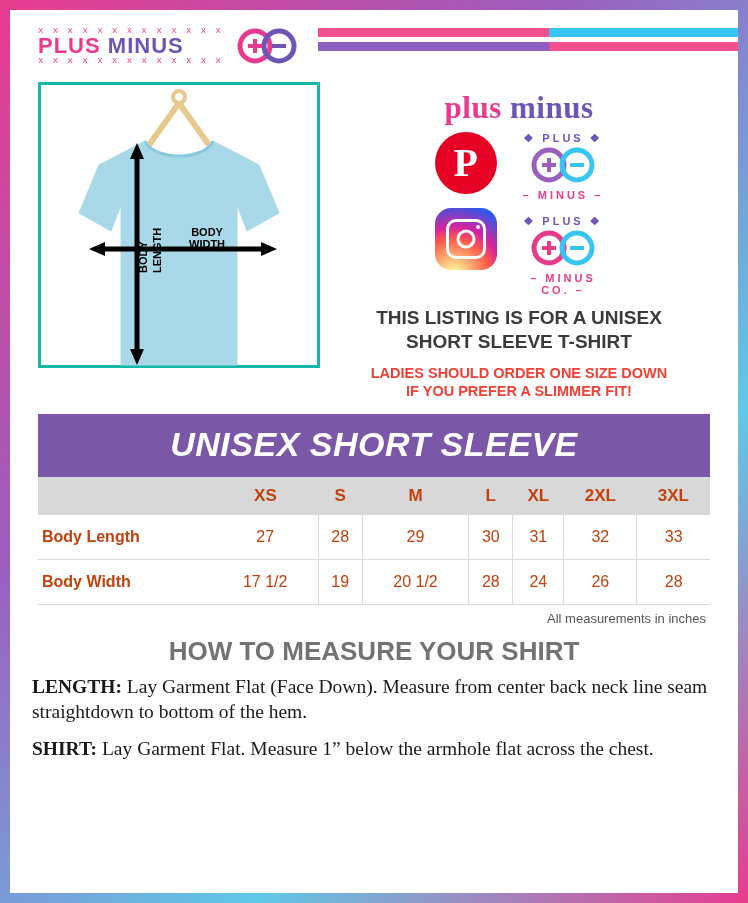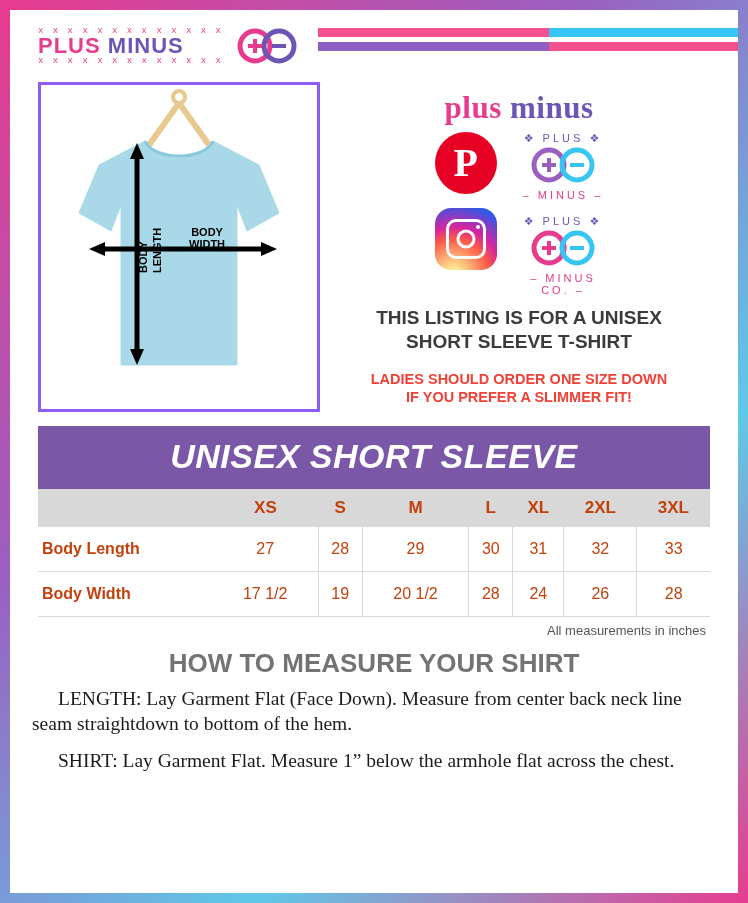--- a/index.html
+++ b/index.html
@@ -74,22 +74,22 @@
   .bar2{background:linear-gradient(90deg,#8f5fc4,#8f5fc4 55%,#f4508e 55%,#f4508e);}
 
   
   .upper{
     display:flex;
     padding:0 28px;
     box-sizing:border-box;
   }
   .shirt-box{
     width:282px;
-    height:330px;
-    border:3px solid #8b5cf6;
+    height:286px;
+    border:3px solid #14b8a6;
     box-sizing:border-box;
     position:relative;
     background:#ffffff;
   }
   .right-col{
     flex:1;
     padding-left:8px;
     box-sizing:border-box;
     text-align:center;
   }
@@ -133,34 +133,34 @@
     content:"";position:absolute;left:50%;top:50%;
     width:13px;height:13px;border:3px solid #fff;border-radius:50%;
     transform:translate(-50%,-50%);
   }
   .ig-sq:after{
     content:"";position:absolute;right:3px;top:3px;
     width:4px;height:4px;border-radius:50%;background:#fff;
   }
   .handle-col{display:flex;flex-direction:column;align-items:center;}
   .handle-line{
-    font-size:11px;font-weight:normal;letter-spacing:3px;
+    font-size:11px;font-weight:bold;letter-spacing:3px;
     color:#6c55b5;
   }
   .handle-line.pink{color:#e83b8e;}
 
   .listing-line{
     margin-top:10px;
     font-size:19px;
     color:#3b3b3b;
     font-weight:600;
     line-height:1.25;
   }
   .ladies-line{
-    margin-top:16px;
+    margin-top:10px;
     color:#ef4136;
     font-size:14.5px;
     font-weight:bold;
     line-height:1.25;
   }
 
   
   .banner{
     margin:14px 28px 0 28px;
     background:#7b57a8;
@@ -219,21 +219,21 @@
     margin-top:10px;
   }
   .measure-block{
     margin:8px 22px 0 22px;
     font-family:"Liberation Serif", serif;
     font-size:19.5px;
     color:#1a1a1a;
     line-height:1.28;
   }
   .measure-block p{margin:0 0 12px 0;}
-  .measure-block b{font-weight:normal;margin-left:26px;}
+  .measure-block b{font-weight:bold;}
 
   
   .shirt-svg{position:absolute;left:0;top:0;}
 </style>
 </head>
 <body>
 
 <div class="page">
   <div class="frame"></div>
   <div class="frame-inner"></div>

